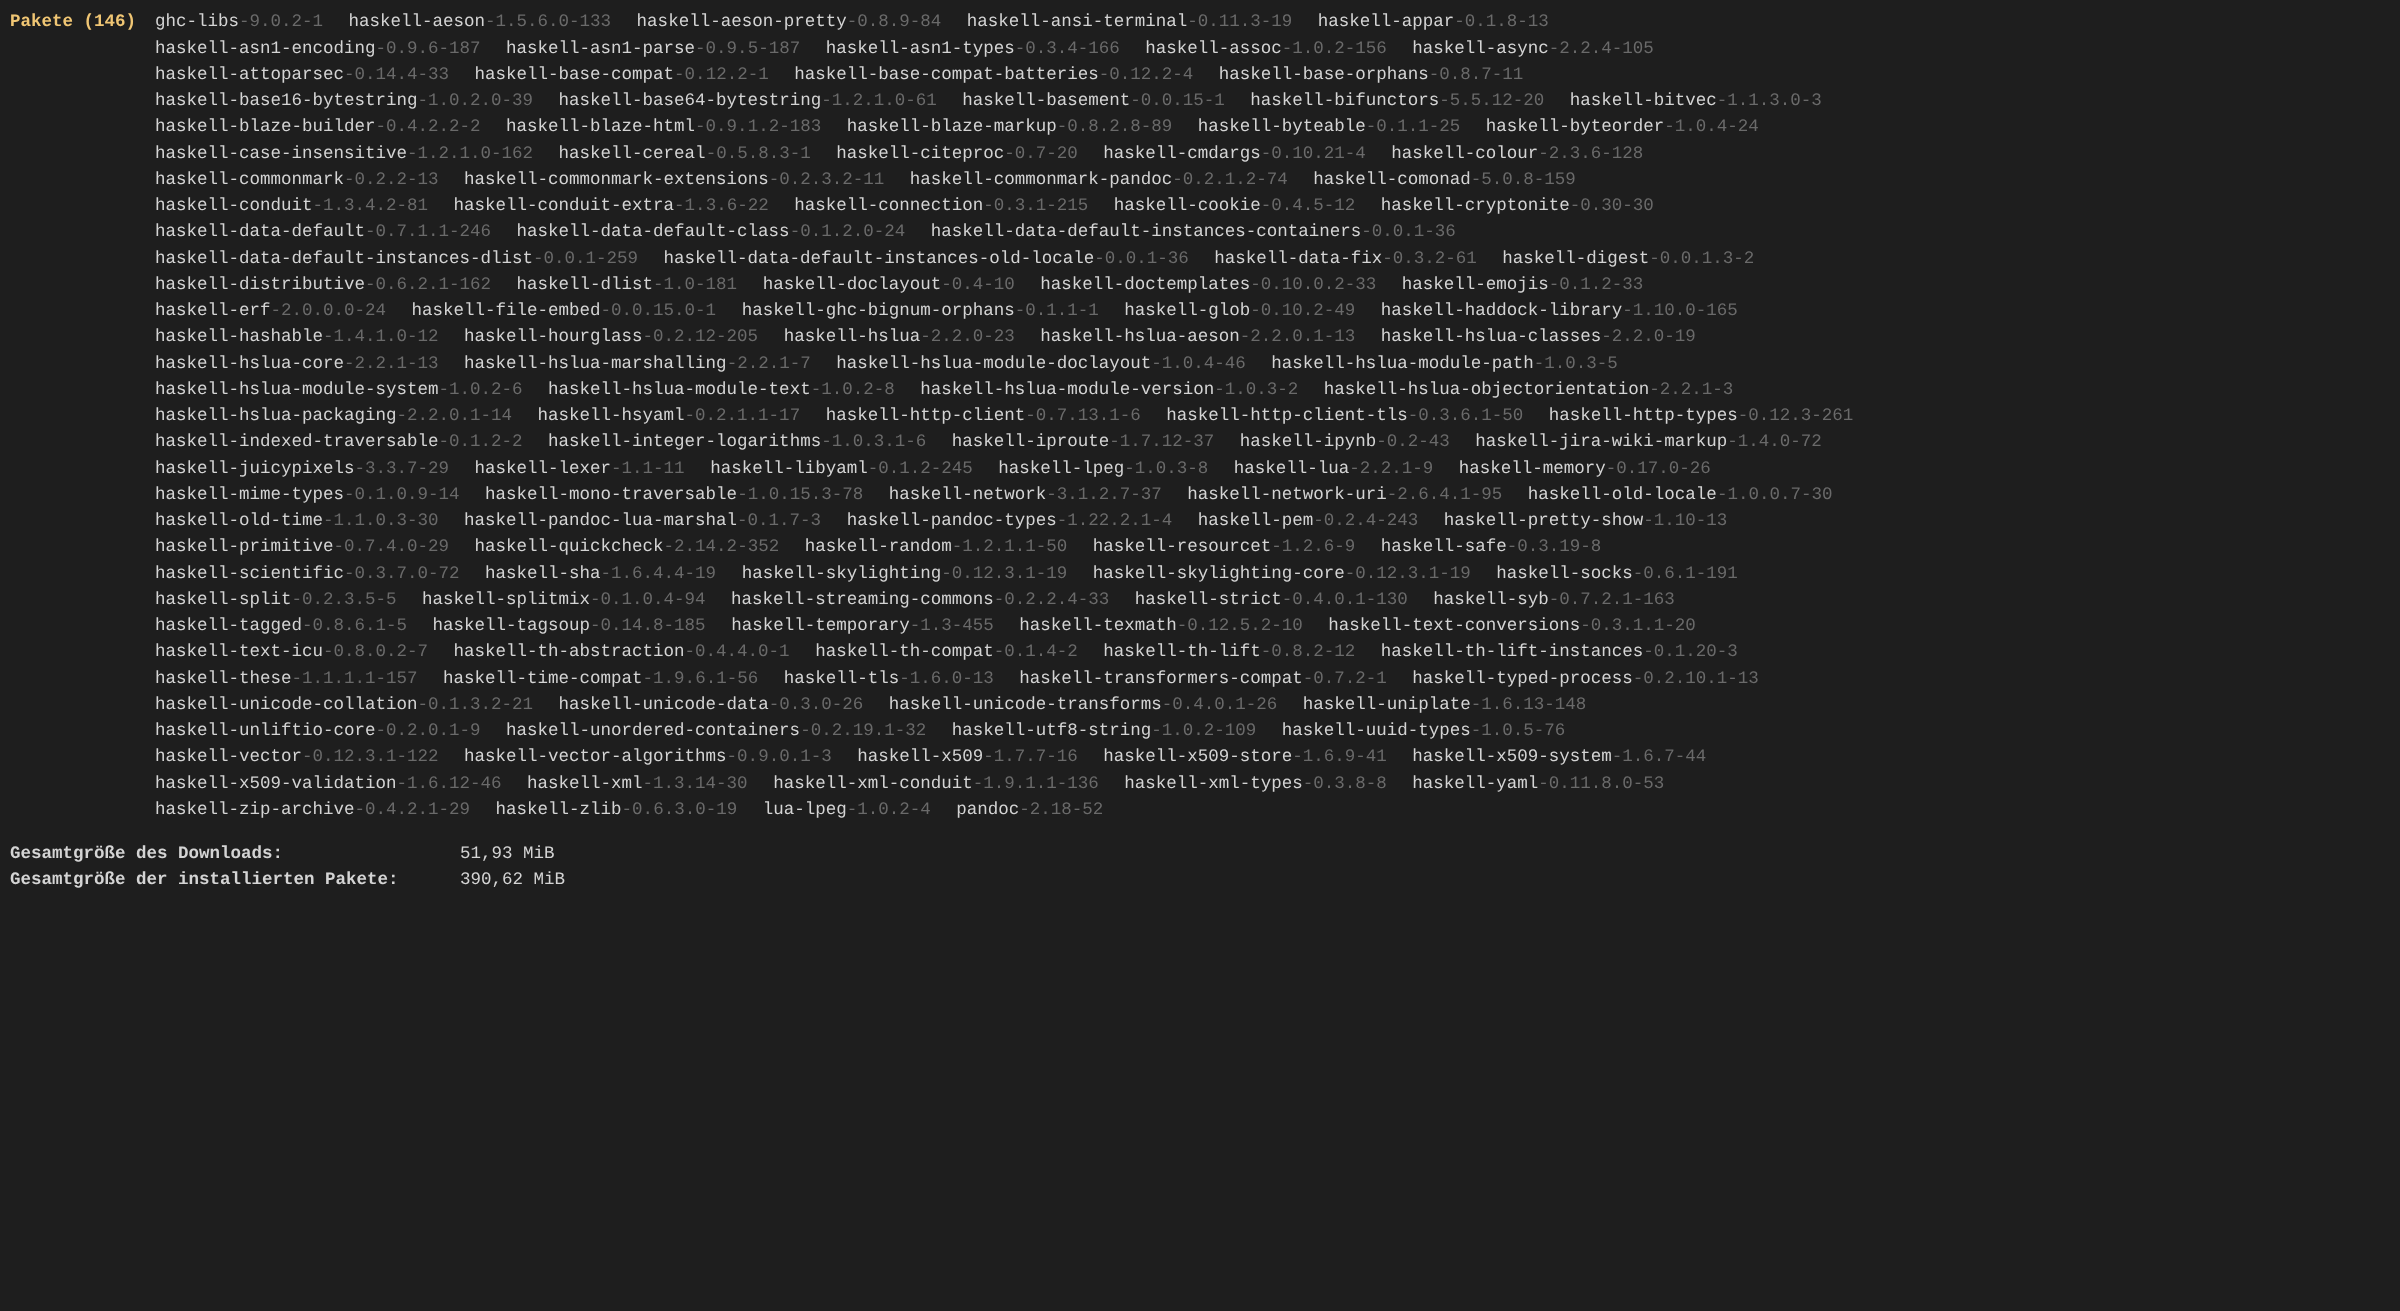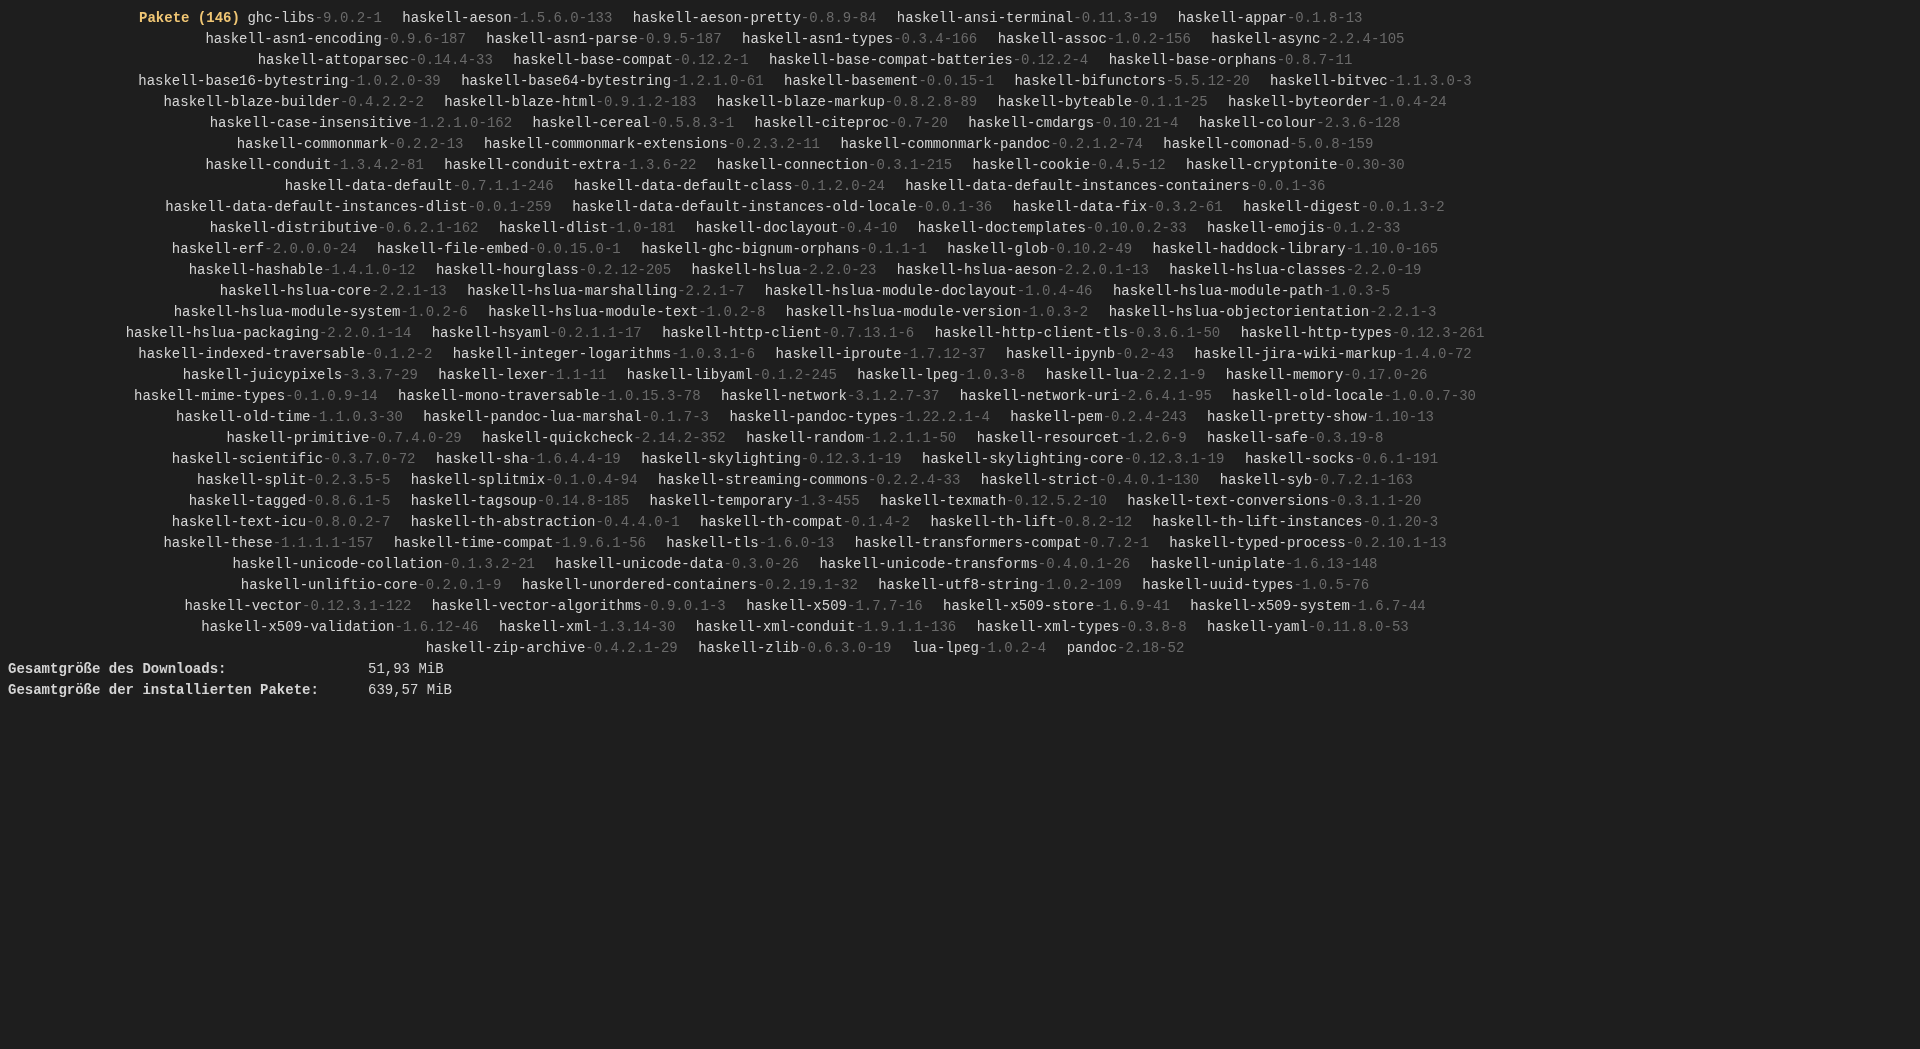--- a/index.html
+++ b/index.html
@@ -24,20 +24,21 @@
   .pkg {
     white-space: nowrap;
     margin-right: 12px;
   }
   .packages-flow {
     display: block;
     padding-left: 116px;
     text-indent: 0;
   }
   .summary {
+    margin-top: 14px;
   }
   .summary-row {
     display: flex;
   }
   .summary-label {
     color: #d4d4d4;
     font-weight: bold;
     min-width: 360px;
   }
   .summary-value {
@@ -45,27 +46,27 @@
   }
   .container {
     max-width: 1490px;
   }
 </style>
 </head>
 <body>
 
 <div class="container">
 
-  <div class="packages-flow" id="pkg-flow" style="padding-left: 0px; text-align: center;">
+  <div class="packages-flow" id="pkg-flow" style="padding-left: 0px;">
       <div style="padding-left: 116px; text-indent: -116px; line-height: 1.5;"><span class="header-label" style="display: inline-block; width: 116px; text-indent: 0px;">Pakete (146)</span><span class="pkg"><span class="pkg-name">ghc-libs</span><span class="pkg-ver">-9.0.2-1</span></span> <span class="pkg"><span class="pkg-name">haskell-aeson</span><span class="pkg-ver">-1.5.6.0-133</span></span> <span class="pkg"><span class="pkg-name">haskell-aeson-pretty</span><span class="pkg-ver">-0.8.9-84</span></span> <span class="pkg"><span class="pkg-name">haskell-ansi-terminal</span><span class="pkg-ver">-0.11.3-19</span></span> <span class="pkg"><span class="pkg-name">haskell-appar</span><span class="pkg-ver">-0.1.8-13</span></span> <span class="pkg"><span class="pkg-name">haskell-asn1-encoding</span><span class="pkg-ver">-0.9.6-187</span></span> <span class="pkg"><span class="pkg-name">haskell-asn1-parse</span><span class="pkg-ver">-0.9.5-187</span></span> <span class="pkg"><span class="pkg-name">haskell-asn1-types</span><span class="pkg-ver">-0.3.4-166</span></span> <span class="pkg"><span class="pkg-name">haskell-assoc</span><span class="pkg-ver">-1.0.2-156</span></span> <span class="pkg"><span class="pkg-name">haskell-async</span><span class="pkg-ver">-2.2.4-105</span></span> <span class="pkg"><span class="pkg-name">haskell-attoparsec</span><span class="pkg-ver">-0.14.4-33</span></span> <span class="pkg"><span class="pkg-name">haskell-base-compat</span><span class="pkg-ver">-0.12.2-1</span></span> <span class="pkg"><span class="pkg-name">haskell-base-compat-batteries</span><span class="pkg-ver">-0.12.2-4</span></span> <span class="pkg"><span class="pkg-name">haskell-base-orphans</span><span class="pkg-ver">-0.8.7-11</span></span> <span class="pkg"><span class="pkg-name">haskell-base16-bytestring</span><span class="pkg-ver">-1.0.2.0-39</span></span> <span class="pkg"><span class="pkg-name">haskell-base64-bytestring</span><span class="pkg-ver">-1.2.1.0-61</span></span> <span class="pkg"><span class="pkg-name">haskell-basement</span><span class="pkg-ver">-0.0.15-1</span></span> <span class="pkg"><span class="pkg-name">haskell-bifunctors</span><span class="pkg-ver">-5.5.12-20</span></span> <span class="pkg"><span class="pkg-name">haskell-bitvec</span><span class="pkg-ver">-1.1.3.0-3</span></span> <span class="pkg"><span class="pkg-name">haskell-blaze-builder</span><span class="pkg-ver">-0.4.2.2-2</span></span> <span class="pkg"><span class="pkg-name">haskell-blaze-html</span><span class="pkg-ver">-0.9.1.2-183</span></span> <span class="pkg"><span class="pkg-name">haskell-blaze-markup</span><span class="pkg-ver">-0.8.2.8-89</span></span> <span class="pkg"><span class="pkg-name">haskell-byteable</span><span class="pkg-ver">-0.1.1-25</span></span> <span class="pkg"><span class="pkg-name">haskell-byteorder</span><span class="pkg-ver">-1.0.4-24</span></span> <span class="pkg"><span class="pkg-name">haskell-case-insensitive</span><span class="pkg-ver">-1.2.1.0-162</span></span> <span class="pkg"><span class="pkg-name">haskell-cereal</span><span class="pkg-ver">-0.5.8.3-1</span></span> <span class="pkg"><span class="pkg-name">haskell-citeproc</span><span class="pkg-ver">-0.7-20</span></span> <span class="pkg"><span class="pkg-name">haskell-cmdargs</span><span class="pkg-ver">-0.10.21-4</span></span> <span class="pkg"><span class="pkg-name">haskell-colour</span><span class="pkg-ver">-2.3.6-128</span></span> <span class="pkg"><span class="pkg-name">haskell-commonmark</span><span class="pkg-ver">-0.2.2-13</span></span> <span class="pkg"><span class="pkg-name">haskell-commonmark-extensions</span><span class="pkg-ver">-0.2.3.2-11</span></span> <span class="pkg"><span class="pkg-name">haskell-commonmark-pandoc</span><span class="pkg-ver">-0.2.1.2-74</span></span> <span class="pkg"><span class="pkg-name">haskell-comonad</span><span class="pkg-ver">-5.0.8-159</span></span> <span class="pkg"><span class="pkg-name">haskell-conduit</span><span class="pkg-ver">-1.3.4.2-81</span></span> <span class="pkg"><span class="pkg-name">haskell-conduit-extra</span><span class="pkg-ver">-1.3.6-22</span></span> <span class="pkg"><span class="pkg-name">haskell-connection</span><span class="pkg-ver">-0.3.1-215</span></span> <span class="pkg"><span class="pkg-name">haskell-cookie</span><span class="pkg-ver">-0.4.5-12</span></span> <span class="pkg"><span class="pkg-name">haskell-cryptonite</span><span class="pkg-ver">-0.30-30</span></span> <span class="pkg"><span class="pkg-name">haskell-data-default</span><span class="pkg-ver">-0.7.1.1-246</span></span> <span class="pkg"><span class="pkg-name">haskell-data-default-class</span><span class="pkg-ver">-0.1.2.0-24</span></span> <span class="pkg"><span class="pkg-name">haskell-data-default-instances-containers</span><span class="pkg-ver">-0.0.1-36</span></span> <span class="pkg"><span class="pkg-name">haskell-data-default-instances-dlist</span><span class="pkg-ver">-0.0.1-259</span></span> <span class="pkg"><span class="pkg-name">haskell-data-default-instances-old-locale</span><span class="pkg-ver">-0.0.1-36</span></span> <span class="pkg"><span class="pkg-name">haskell-data-fix</span><span class="pkg-ver">-0.3.2-61</span></span> <span class="pkg"><span class="pkg-name">haskell-digest</span><span class="pkg-ver">-0.0.1.3-2</span></span> <span class="pkg"><span class="pkg-name">haskell-distributive</span><span class="pkg-ver">-0.6.2.1-162</span></span> <span class="pkg"><span class="pkg-name">haskell-dlist</span><span class="pkg-ver">-1.0-181</span></span> <span class="pkg"><span class="pkg-name">haskell-doclayout</span><span class="pkg-ver">-0.4-10</span></span> <span class="pkg"><span class="pkg-name">haskell-doctemplates</span><span class="pkg-ver">-0.10.0.2-33</span></span> <span class="pkg"><span class="pkg-name">haskell-emojis</span><span class="pkg-ver">-0.1.2-33</span></span> <span class="pkg"><span class="pkg-name">haskell-erf</span><span class="pkg-ver">-2.0.0.0-24</span></span> <span class="pkg"><span class="pkg-name">haskell-file-embed</span><span class="pkg-ver">-0.0.15.0-1</span></span> <span class="pkg"><span class="pkg-name">haskell-ghc-bignum-orphans</span><span class="pkg-ver">-0.1.1-1</span></span> <span class="pkg"><span class="pkg-name">haskell-glob</span><span class="pkg-ver">-0.10.2-49</span></span> <span class="pkg"><span class="pkg-name">haskell-haddock-library</span><span class="pkg-ver">-1.10.0-165</span></span> <span class="pkg"><span class="pkg-name">haskell-hashable</span><span class="pkg-ver">-1.4.1.0-12</span></span> <span class="pkg"><span class="pkg-name">haskell-hourglass</span><span class="pkg-ver">-0.2.12-205</span></span> <span class="pkg"><span class="pkg-name">haskell-hslua</span><span class="pkg-ver">-2.2.0-23</span></span> <span class="pkg"><span class="pkg-name">haskell-hslua-aeson</span><span class="pkg-ver">-2.2.0.1-13</span></span> <span class="pkg"><span class="pkg-name">haskell-hslua-classes</span><span class="pkg-ver">-2.2.0-19</span></span> <span class="pkg"><span class="pkg-name">haskell-hslua-core</span><span class="pkg-ver">-2.2.1-13</span></span> <span class="pkg"><span class="pkg-name">haskell-hslua-marshalling</span><span class="pkg-ver">-2.2.1-7</span></span> <span class="pkg"><span class="pkg-name">haskell-hslua-module-doclayout</span><span class="pkg-ver">-1.0.4-46</span></span> <span class="pkg"><span class="pkg-name">haskell-hslua-module-path</span><span class="pkg-ver">-1.0.3-5</span></span> <span class="pkg"><span class="pkg-name">haskell-hslua-module-system</span><span class="pkg-ver">-1.0.2-6</span></span> <span class="pkg"><span class="pkg-name">haskell-hslua-module-text</span><span class="pkg-ver">-1.0.2-8</span></span> <span class="pkg"><span class="pkg-name">haskell-hslua-module-version</span><span class="pkg-ver">-1.0.3-2</span></span> <span class="pkg"><span class="pkg-name">haskell-hslua-objectorientation</span><span class="pkg-ver">-2.2.1-3</span></span> <span class="pkg"><span class="pkg-name">haskell-hslua-packaging</span><span class="pkg-ver">-2.2.0.1-14</span></span> <span class="pkg"><span class="pkg-name">haskell-hsyaml</span><span class="pkg-ver">-0.2.1.1-17</span></span> <span class="pkg"><span class="pkg-name">haskell-http-client</span><span class="pkg-ver">-0.7.13.1-6</span></span> <span class="pkg"><span class="pkg-name">haskell-http-client-tls</span><span class="pkg-ver">-0.3.6.1-50</span></span> <span class="pkg"><span class="pkg-name">haskell-http-types</span><span class="pkg-ver">-0.12.3-261</span></span> <span class="pkg"><span class="pkg-name">haskell-indexed-traversable</span><span class="pkg-ver">-0.1.2-2</span></span> <span class="pkg"><span class="pkg-name">haskell-integer-logarithms</span><span class="pkg-ver">-1.0.3.1-6</span></span> <span class="pkg"><span class="pkg-name">haskell-iproute</span><span class="pkg-ver">-1.7.12-37</span></span> <span class="pkg"><span class="pkg-name">haskell-ipynb</span><span class="pkg-ver">-0.2-43</span></span> <span class="pkg"><span class="pkg-name">haskell-jira-wiki-markup</span><span class="pkg-ver">-1.4.0-72</span></span> <span class="pkg"><span class="pkg-name">haskell-juicypixels</span><span class="pkg-ver">-3.3.7-29</span></span> <span class="pkg"><span class="pkg-name">haskell-lexer</span><span class="pkg-ver">-1.1-11</span></span> <span class="pkg"><span class="pkg-name">haskell-libyaml</span><span class="pkg-ver">-0.1.2-245</span></span> <span class="pkg"><span class="pkg-name">haskell-lpeg</span><span class="pkg-ver">-1.0.3-8</span></span> <span class="pkg"><span class="pkg-name">haskell-lua</span><span class="pkg-ver">-2.2.1-9</span></span> <span class="pkg"><span class="pkg-name">haskell-memory</span><span class="pkg-ver">-0.17.0-26</span></span> <span class="pkg"><span class="pkg-name">haskell-mime-types</span><span class="pkg-ver">-0.1.0.9-14</span></span> <span class="pkg"><span class="pkg-name">haskell-mono-traversable</span><span class="pkg-ver">-1.0.15.3-78</span></span> <span class="pkg"><span class="pkg-name">haskell-network</span><span class="pkg-ver">-3.1.2.7-37</span></span> <span class="pkg"><span class="pkg-name">haskell-network-uri</span><span class="pkg-ver">-2.6.4.1-95</span></span> <span class="pkg"><span class="pkg-name">haskell-old-locale</span><span class="pkg-ver">-1.0.0.7-30</span></span> <span class="pkg"><span class="pkg-name">haskell-old-time</span><span class="pkg-ver">-1.1.0.3-30</span></span> <span class="pkg"><span class="pkg-name">haskell-pandoc-lua-marshal</span><span class="pkg-ver">-0.1.7-3</span></span> <span class="pkg"><span class="pkg-name">haskell-pandoc-types</span><span class="pkg-ver">-1.22.2.1-4</span></span> <span class="pkg"><span class="pkg-name">haskell-pem</span><span class="pkg-ver">-0.2.4-243</span></span> <span class="pkg"><span class="pkg-name">haskell-pretty-show</span><span class="pkg-ver">-1.10-13</span></span> <span class="pkg"><span class="pkg-name">haskell-primitive</span><span class="pkg-ver">-0.7.4.0-29</span></span> <span class="pkg"><span class="pkg-name">haskell-quickcheck</span><span class="pkg-ver">-2.14.2-352</span></span> <span class="pkg"><span class="pkg-name">haskell-random</span><span class="pkg-ver">-1.2.1.1-50</span></span> <span class="pkg"><span class="pkg-name">haskell-resourcet</span><span class="pkg-ver">-1.2.6-9</span></span> <span class="pkg"><span class="pkg-name">haskell-safe</span><span class="pkg-ver">-0.3.19-8</span></span> <span class="pkg"><span class="pkg-name">haskell-scientific</span><span class="pkg-ver">-0.3.7.0-72</span></span> <span class="pkg"><span class="pkg-name">haskell-sha</span><span class="pkg-ver">-1.6.4.4-19</span></span> <span class="pkg"><span class="pkg-name">haskell-skylighting</span><span class="pkg-ver">-0.12.3.1-19</span></span> <span class="pkg"><span class="pkg-name">haskell-skylighting-core</span><span class="pkg-ver">-0.12.3.1-19</span></span> <span class="pkg"><span class="pkg-name">haskell-socks</span><span class="pkg-ver">-0.6.1-191</span></span> <span class="pkg"><span class="pkg-name">haskell-split</span><span class="pkg-ver">-0.2.3.5-5</span></span> <span class="pkg"><span class="pkg-name">haskell-splitmix</span><span class="pkg-ver">-0.1.0.4-94</span></span> <span class="pkg"><span class="pkg-name">haskell-streaming-commons</span><span class="pkg-ver">-0.2.2.4-33</span></span> <span class="pkg"><span class="pkg-name">haskell-strict</span><span class="pkg-ver">-0.4.0.1-130</span></span> <span class="pkg"><span class="pkg-name">haskell-syb</span><span class="pkg-ver">-0.7.2.1-163</span></span> <span class="pkg"><span class="pkg-name">haskell-tagged</span><span class="pkg-ver">-0.8.6.1-5</span></span> <span class="pkg"><span class="pkg-name">haskell-tagsoup</span><span class="pkg-ver">-0.14.8-185</span></span> <span class="pkg"><span class="pkg-name">haskell-temporary</span><span class="pkg-ver">-1.3-455</span></span> <span class="pkg"><span class="pkg-name">haskell-texmath</span><span class="pkg-ver">-0.12.5.2-10</span></span> <span class="pkg"><span class="pkg-name">haskell-text-conversions</span><span class="pkg-ver">-0.3.1.1-20</span></span> <span class="pkg"><span class="pkg-name">haskell-text-icu</span><span class="pkg-ver">-0.8.0.2-7</span></span> <span class="pkg"><span class="pkg-name">haskell-th-abstraction</span><span class="pkg-ver">-0.4.4.0-1</span></span> <span class="pkg"><span class="pkg-name">haskell-th-compat</span><span class="pkg-ver">-0.1.4-2</span></span> <span class="pkg"><span class="pkg-name">haskell-th-lift</span><span class="pkg-ver">-0.8.2-12</span></span> <span class="pkg"><span class="pkg-name">haskell-th-lift-instances</span><span class="pkg-ver">-0.1.20-3</span></span> <span class="pkg"><span class="pkg-name">haskell-these</span><span class="pkg-ver">-1.1.1.1-157</span></span> <span class="pkg"><span class="pkg-name">haskell-time-compat</span><span class="pkg-ver">-1.9.6.1-56</span></span> <span class="pkg"><span class="pkg-name">haskell-tls</span><span class="pkg-ver">-1.6.0-13</span></span> <span class="pkg"><span class="pkg-name">haskell-transformers-compat</span><span class="pkg-ver">-0.7.2-1</span></span> <span class="pkg"><span class="pkg-name">haskell-typed-process</span><span class="pkg-ver">-0.2.10.1-13</span></span> <span class="pkg"><span class="pkg-name">haskell-unicode-collation</span><span class="pkg-ver">-0.1.3.2-21</span></span> <span class="pkg"><span class="pkg-name">haskell-unicode-data</span><span class="pkg-ver">-0.3.0-26</span></span> <span class="pkg"><span class="pkg-name">haskell-unicode-transforms</span><span class="pkg-ver">-0.4.0.1-26</span></span> <span class="pkg"><span class="pkg-name">haskell-uniplate</span><span class="pkg-ver">-1.6.13-148</span></span> <span class="pkg"><span class="pkg-name">haskell-unliftio-core</span><span class="pkg-ver">-0.2.0.1-9</span></span> <span class="pkg"><span class="pkg-name">haskell-unordered-containers</span><span class="pkg-ver">-0.2.19.1-32</span></span> <span class="pkg"><span class="pkg-name">haskell-utf8-string</span><span class="pkg-ver">-1.0.2-109</span></span> <span class="pkg"><span class="pkg-name">haskell-uuid-types</span><span class="pkg-ver">-1.0.5-76</span></span> <span class="pkg"><span class="pkg-name">haskell-vector</span><span class="pkg-ver">-0.12.3.1-122</span></span> <span class="pkg"><span class="pkg-name">haskell-vector-algorithms</span><span class="pkg-ver">-0.9.0.1-3</span></span> <span class="pkg"><span class="pkg-name">haskell-x509</span><span class="pkg-ver">-1.7.7-16</span></span> <span class="pkg"><span class="pkg-name">haskell-x509-store</span><span class="pkg-ver">-1.6.9-41</span></span> <span class="pkg"><span class="pkg-name">haskell-x509-system</span><span class="pkg-ver">-1.6.7-44</span></span> <span class="pkg"><span class="pkg-name">haskell-x509-validation</span><span class="pkg-ver">-1.6.12-46</span></span> <span class="pkg"><span class="pkg-name">haskell-xml</span><span class="pkg-ver">-1.3.14-30</span></span> <span class="pkg"><span class="pkg-name">haskell-xml-conduit</span><span class="pkg-ver">-1.9.1.1-136</span></span> <span class="pkg"><span class="pkg-name">haskell-xml-types</span><span class="pkg-ver">-0.3.8-8</span></span> <span class="pkg"><span class="pkg-name">haskell-yaml</span><span class="pkg-ver">-0.11.8.0-53</span></span> <span class="pkg"><span class="pkg-name">haskell-zip-archive</span><span class="pkg-ver">-0.4.2.1-29</span></span> <span class="pkg"><span class="pkg-name">haskell-zlib</span><span class="pkg-ver">-0.6.3.0-19</span></span> <span class="pkg"><span class="pkg-name">lua-lpeg</span><span class="pkg-ver">-1.0.2-4</span></span> <span class="pkg"><span class="pkg-name">pandoc</span><span class="pkg-ver">-2.18-52</span></span> </div>
     </div>
 
   <div class="summary">
     <div class="summary-row">
       <span class="summary-label">Gesamtgröße des Downloads:</span>
       <span class="summary-value">51,93 MiB</span>
     </div>
     <div class="summary-row">
       <span class="summary-label">Gesamtgröße der installierten Pakete:</span>
-      <span class="summary-value">639,57 MiB</span>
+      <span class="summary-value">390,62 MiB</span>
     </div>
   </div>
 </div>
 
 </body></html>

